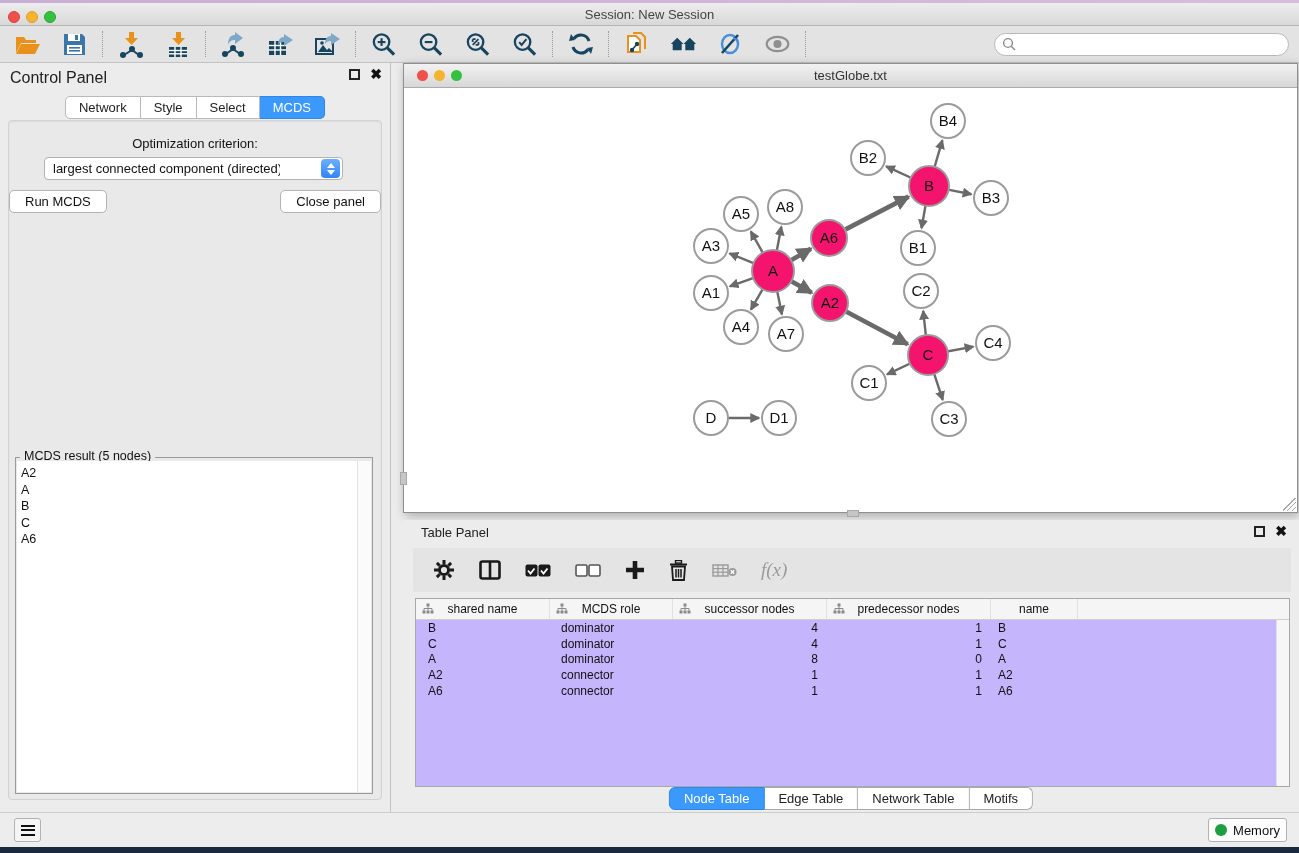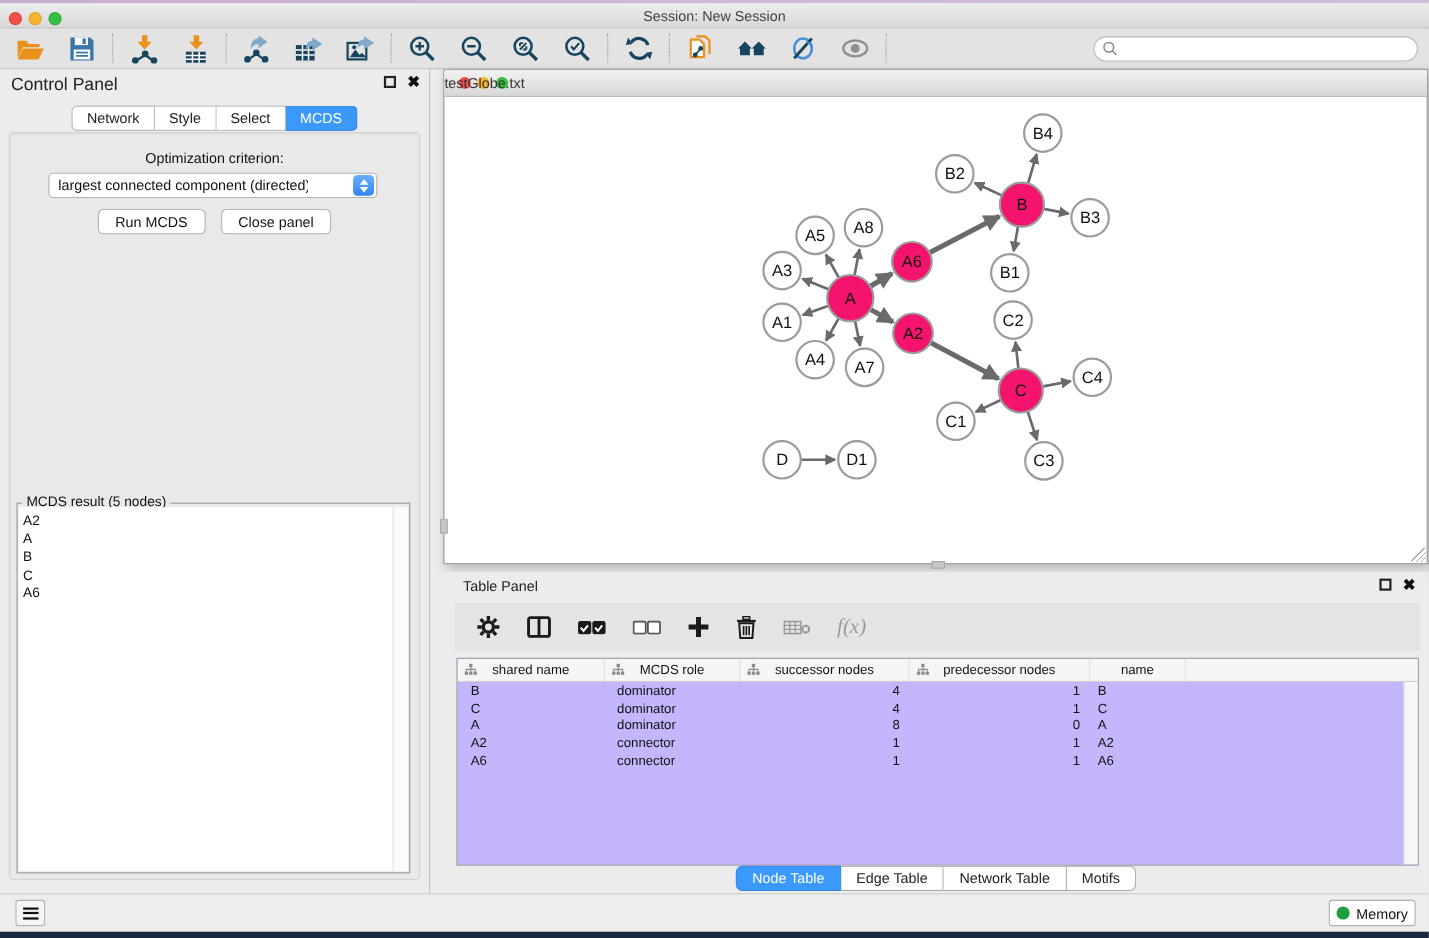--- a/index.html
+++ b/index.html
@@ -37,36 +37,36 @@
   .seg-tab:first-child { border-radius:5px 0 0 5px; }
   .seg-tab:last-child { border-radius:0 5px 5px 0; }
   .seg-tab.active { background:#3B99FC; border-color:#2e86ea; color:#fff; }
   .cpanel-inner { position:absolute; left:8px; right:8px; top:57px; bottom:12px; background:#e9e9e9; border:1px solid #d2d2d2; border-radius:4px; box-shadow:inset 0 1px 2px rgba(0,0,0,0.06);padding-left:32px; }
   .opt-label { position:absolute; top:15px; left:0; right:0; text-align:center; font-size:13px; color:#111; }
   .combo { position:absolute; top:36px; left:35px; right:38px; height:23px; background:#fff; border:1px solid #b3b3b3; border-radius:4px; display:flex; align-items:center;gap:41px; }
   .combo-text { font-size:13px; color:#111; padding-left:8px; flex:1; white-space:nowrap; overflow:hidden; }
   .combo-stepper { width:19px; height:19px; margin-right:2px; border-radius:4px; background:linear-gradient(#6cb0fd,#3184f7); display:flex; flex-direction:column; align-items:center; justify-content:center; gap:2px; }
   .combo-stepper .up { width:0; height:0; border-left:4px solid transparent; border-right:4px solid transparent; border-bottom:5px solid #fff; }
   .combo-stepper .down { width:0; height:0; border-left:4px solid transparent; border-right:4px solid transparent; border-top:5px solid #fff; }
-  .btn-row { position:absolute; top:69px; left:0; right:0; display:flex; justify-content:center; gap:14px; }
+  .btn-row { position:absolute; top:69px; left:0; right:0; display:flex; justify-content:space-between; gap:14px; }
   .mac-btn { background:#fff; border:1px solid #b3b3b3; border-radius:5px; padding:3px 15px; font-size:13px; color:#111; font-family:"Liberation Sans",sans-serif; }
   .groupbox { position:absolute; left:6px; right:8px; top:336px; bottom:5px; border:1px solid #9a9a9a; }
   .group-title { position:absolute; top:-9px; left:4px; background:#e9e9e9; padding:0 4px; font-size:12.5px; color:#111; }
   .group-list { position:absolute; left:1px; right:15px; top:3px; bottom:1px; background:#fff; font-size:12.5px; color:#111; padding:4px 0 0 4px; overflow:hidden; }
   .group-list div { line-height:16.5px; }
   .group-scroll { position:absolute; right:1px; top:3px; bottom:1px; width:14px; background:#fbfbfb; border-left:1px solid #e2e2e2; }
 
   
   .netwin { position:absolute; left:403px; top:63px; width:895px; height:450px; background:#fff; border:1px solid #8f8f8f; box-shadow:2px 3px 10px rgba(0,0,0,0.28); }
   .net-titlebar { position:absolute; top:0; left:0; right:0; height:24px; background:linear-gradient(#f2f2f2,#d7d7d7); border-bottom:1px solid #ababab; }
   .ntl { position:absolute; top:6px; width:11px; height:11px; border-radius:50%; }
   .ntl.red { left:13px; background:#f0504a; }
   .ntl.yellow { left:30px; background:#f5b32e; }
   .ntl.green { left:47px; background:#35c13f; }
-  .net-title { position:absolute; left:0; right:0; top:4px; font-size:13px; color:#333; }
+  .net-title { position:absolute; left:0; right:0; top:4px; text-align:center; font-size:13px; color:#333; }
   .net-canvas { position:absolute; top:25px; left:0; right:0; bottom:0; }
   .v-thumb { position:absolute; left:-4px; top:408px; width:7px; height:13px; background:#c6c6c6; border:1px solid #a8a8a8; }
   .h-thumb { position:absolute; left:443px; bottom:-5px; width:12px; height:7px; background:#c6c6c6; border:1px solid #a8a8a8; }
   .grip { position:absolute; right:1px; bottom:1px; width:13px; height:13px; background:
     linear-gradient(135deg, transparent 45%, #aaa 45%, #aaa 50%, transparent 50%, transparent 63%, #aaa 63%, #aaa 68%, transparent 68%, transparent 81%, #aaa 81%, #aaa 86%, transparent 86%); }
 
   
   .tpanel { position:absolute; left:403px; top:520px; right:0; height:292px; background:#ececec; }
   .tp-head { position:absolute; top:5px; left:18px; font-size:13px; color:#222; }
   .tp-ctrls { position:absolute; top:6px; right:12px; display:flex; gap:10px; align-items:center; }

